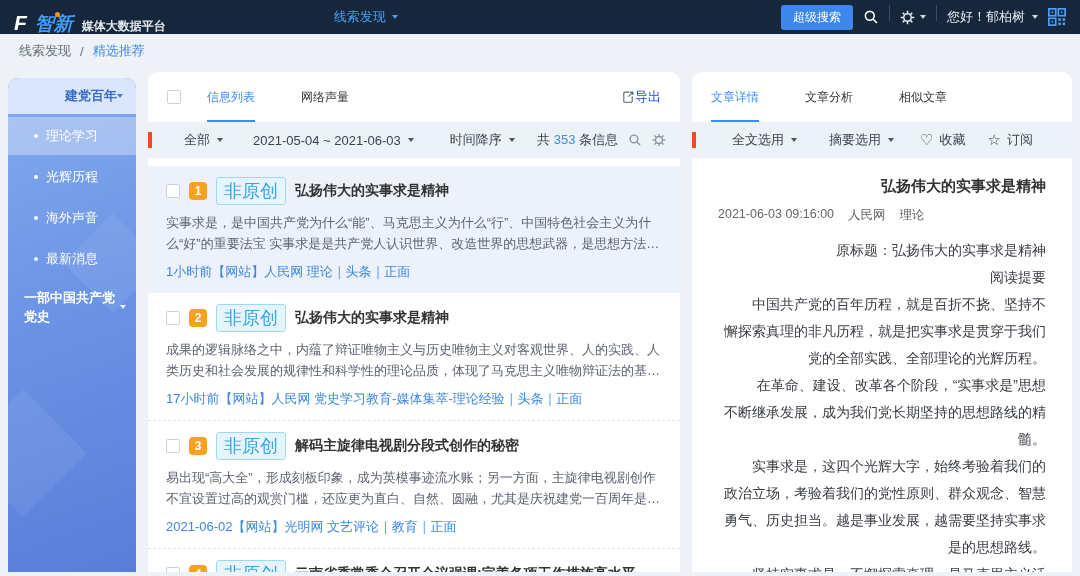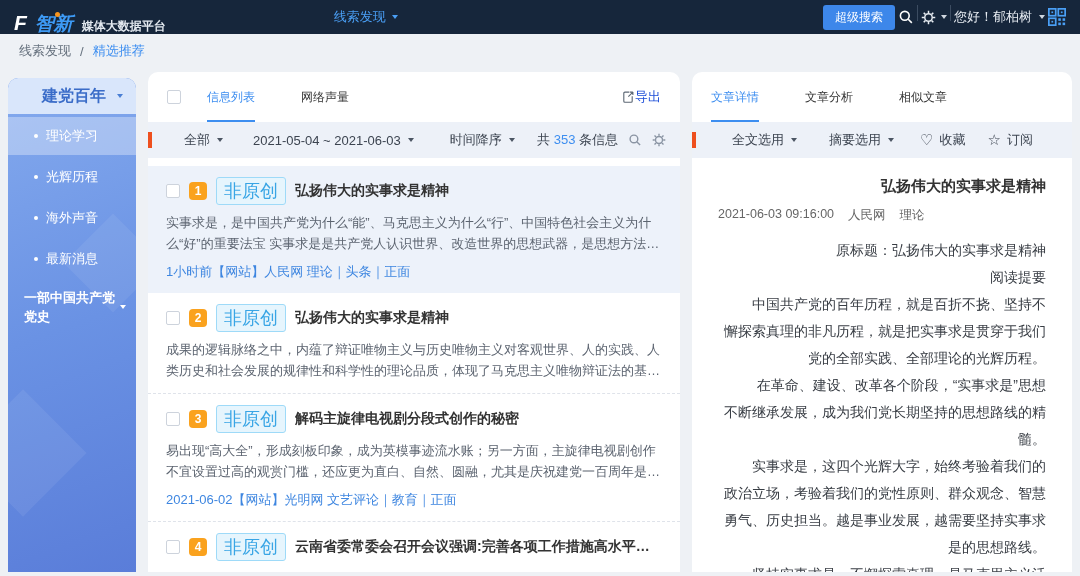--- a/index.html
+++ b/index.html
@@ -11,42 +11,42 @@
     -webkit-font-smoothing:antialiased;
   }
   
   .navbar { height:34px; background:#16263b; display:flex; align-items:center; padding:0 14px; }
   .logo { display:flex; align-items:baseline; cursor:default; }
   .logo-f { font-size:21px; font-weight:bold; font-style:italic; color:#ffffff; letter-spacing:-1px; }
   .logo-brand { font-size:19px; font-weight:bold; font-style:italic; color:#3d9af5; margin-left:9px; position:relative; }
   .logo-brand::after { content:""; position:absolute; width:5px; height:5px; border-radius:50%; background:#f7941d; top:1px; left:52%; }
   .logo-product { font-size:12px; font-weight:bold; color:#e3e9f0; margin-left:9px;margin-top:20px; }
   .nav-menu { margin-left:168px; display:flex; align-items:center; gap:6px; color:#4a9ff5; font-size:13px; cursor:pointer; }
-  .nav-right { margin-left:auto; display:flex; gap:3px; }
+  .nav-right { margin-left:auto; display:flex; gap:10px; }
   .btn-super { background:#3d87ea; color:#fff; font-size:12px; padding:4px 12px; border-radius:3px; cursor:pointer; }
   .nav-divider { width:1px; height:16px; background:#3c4c61; }
   .nav-icon { display:flex; align-items:center; gap:5px; cursor:pointer; }
   .nav-user { color:#e8edf3; font-size:13px; display:flex; align-items:center; gap:7px; cursor:pointer; }
   
   .caret-down { display:inline-block; width:0; height:0; border-left:4px solid transparent; border-right:4px solid transparent; border-top:5px solid currentColor; }
   .caret-sm { border-left-width:3.5px; border-right-width:3.5px; border-top-width:4.5px; }
   
   .breadcrumb { height:34px; display:flex; align-items:center; gap:9px; padding:0 19px; font-size:13px; color:#65707d; }
   .crumb-current { color:#3d8ef0; }
   
   .main { display:flex; gap:12px; padding:4px 8px 0; height:504px; }
   
   .sidebar { width:128px; flex-shrink:0; margin-top:6px; border-radius:10px 10px 0 0;
     background:linear-gradient(160deg,#84aaee 0%,#6a92e4 50%,#5a7dd9 100%);
     position:relative; overflow:hidden; }
   .sidebar::before, .sidebar::after { content:""; position:absolute; background:rgba(255,255,255,0.07); transform:rotate(45deg); }
   .sidebar::before { width:70px; height:70px; left:70px; top:150px; }
   .sidebar::after { width:90px; height:90px; left:-30px; top:330px; }
-  .sb-group { height:36px; background:#d9e6fb; color:#3a6cc8; font-size:16px; font-weight:bold;
-    display:flex; align-items:center; justify-content:space-between; padding:0 13px 0 34px;
+  .sb-group { height:36px; background:#d9e6fb; color:#3a6cc8; font-size:13px; font-weight:bold;
+    display:flex; align-items:center; justify-content:flex-end; padding:0 13px 0 34px;
     border-radius:10px 10px 0 0; cursor:pointer; position:relative; z-index:2; }
   .sb-group .caret-down { color:#4a7fd4; }
   .sb-item { position:relative; z-index:2; color:#fff; font-size:13px; padding:10px 6px 10px 26px;
     display:flex; align-items:center; gap:8px; margin-top:3px; cursor:pointer; }
   .sb-item .dot { width:4px; height:4px; border-radius:50%; background:#fff; flex-shrink:0; }
   .sb-item.active { background:rgba(255,255,255,0.33); }
   .sb-group2 { position:relative; z-index:2; color:#fff; font-size:13px; font-weight:bold; padding:10px 10px 10px 16px;
     display:flex; align-items:center; gap:5px; line-height:19px; cursor:pointer; }
   .sb-group2 .caret-down { color:#fff; flex-shrink:0; }
   
@@ -258,20 +258,21 @@
       </div>
 
       <div class="item">
         <div class="item-head">
           <span class="checkbox"></span>
           <span class="badge">2</span>
           <span class="tag">非原创</span>
           <span class="item-title">弘扬伟大的实事求是精神</span>
         </div>
         <div class="item-summary">成果的逻辑脉络之中，内蕴了辩证唯物主义与历史唯物主义对客观世界、人的实践、人类历史和社会发展的规律性和科学性的理论品质，体现了马克思主义唯物辩证法的基本原理及马克…</div>
+        <div class="item-meta">17小时前【网站】人民网 党史学习教育-媒体集萃-理论经验｜头条｜正面</div>
       </div>
 
       <div class="item dashed">
         <div class="item-head">
           <span class="checkbox"></span>
           <span class="badge">3</span>
           <span class="tag">非原创</span>
           <span class="item-title">解码主旋律电视剧分段式创作的秘密</span>
         </div>
         <div class="item-summary">易出现“高大全”，形成刻板印象，成为英模事迹流水账；另一方面，主旋律电视剧创作不宜设置过高的观赏门槛，还应更为直白、自然、圆融，尤其是庆祝建党一百周年是党的盛典，…</div>

